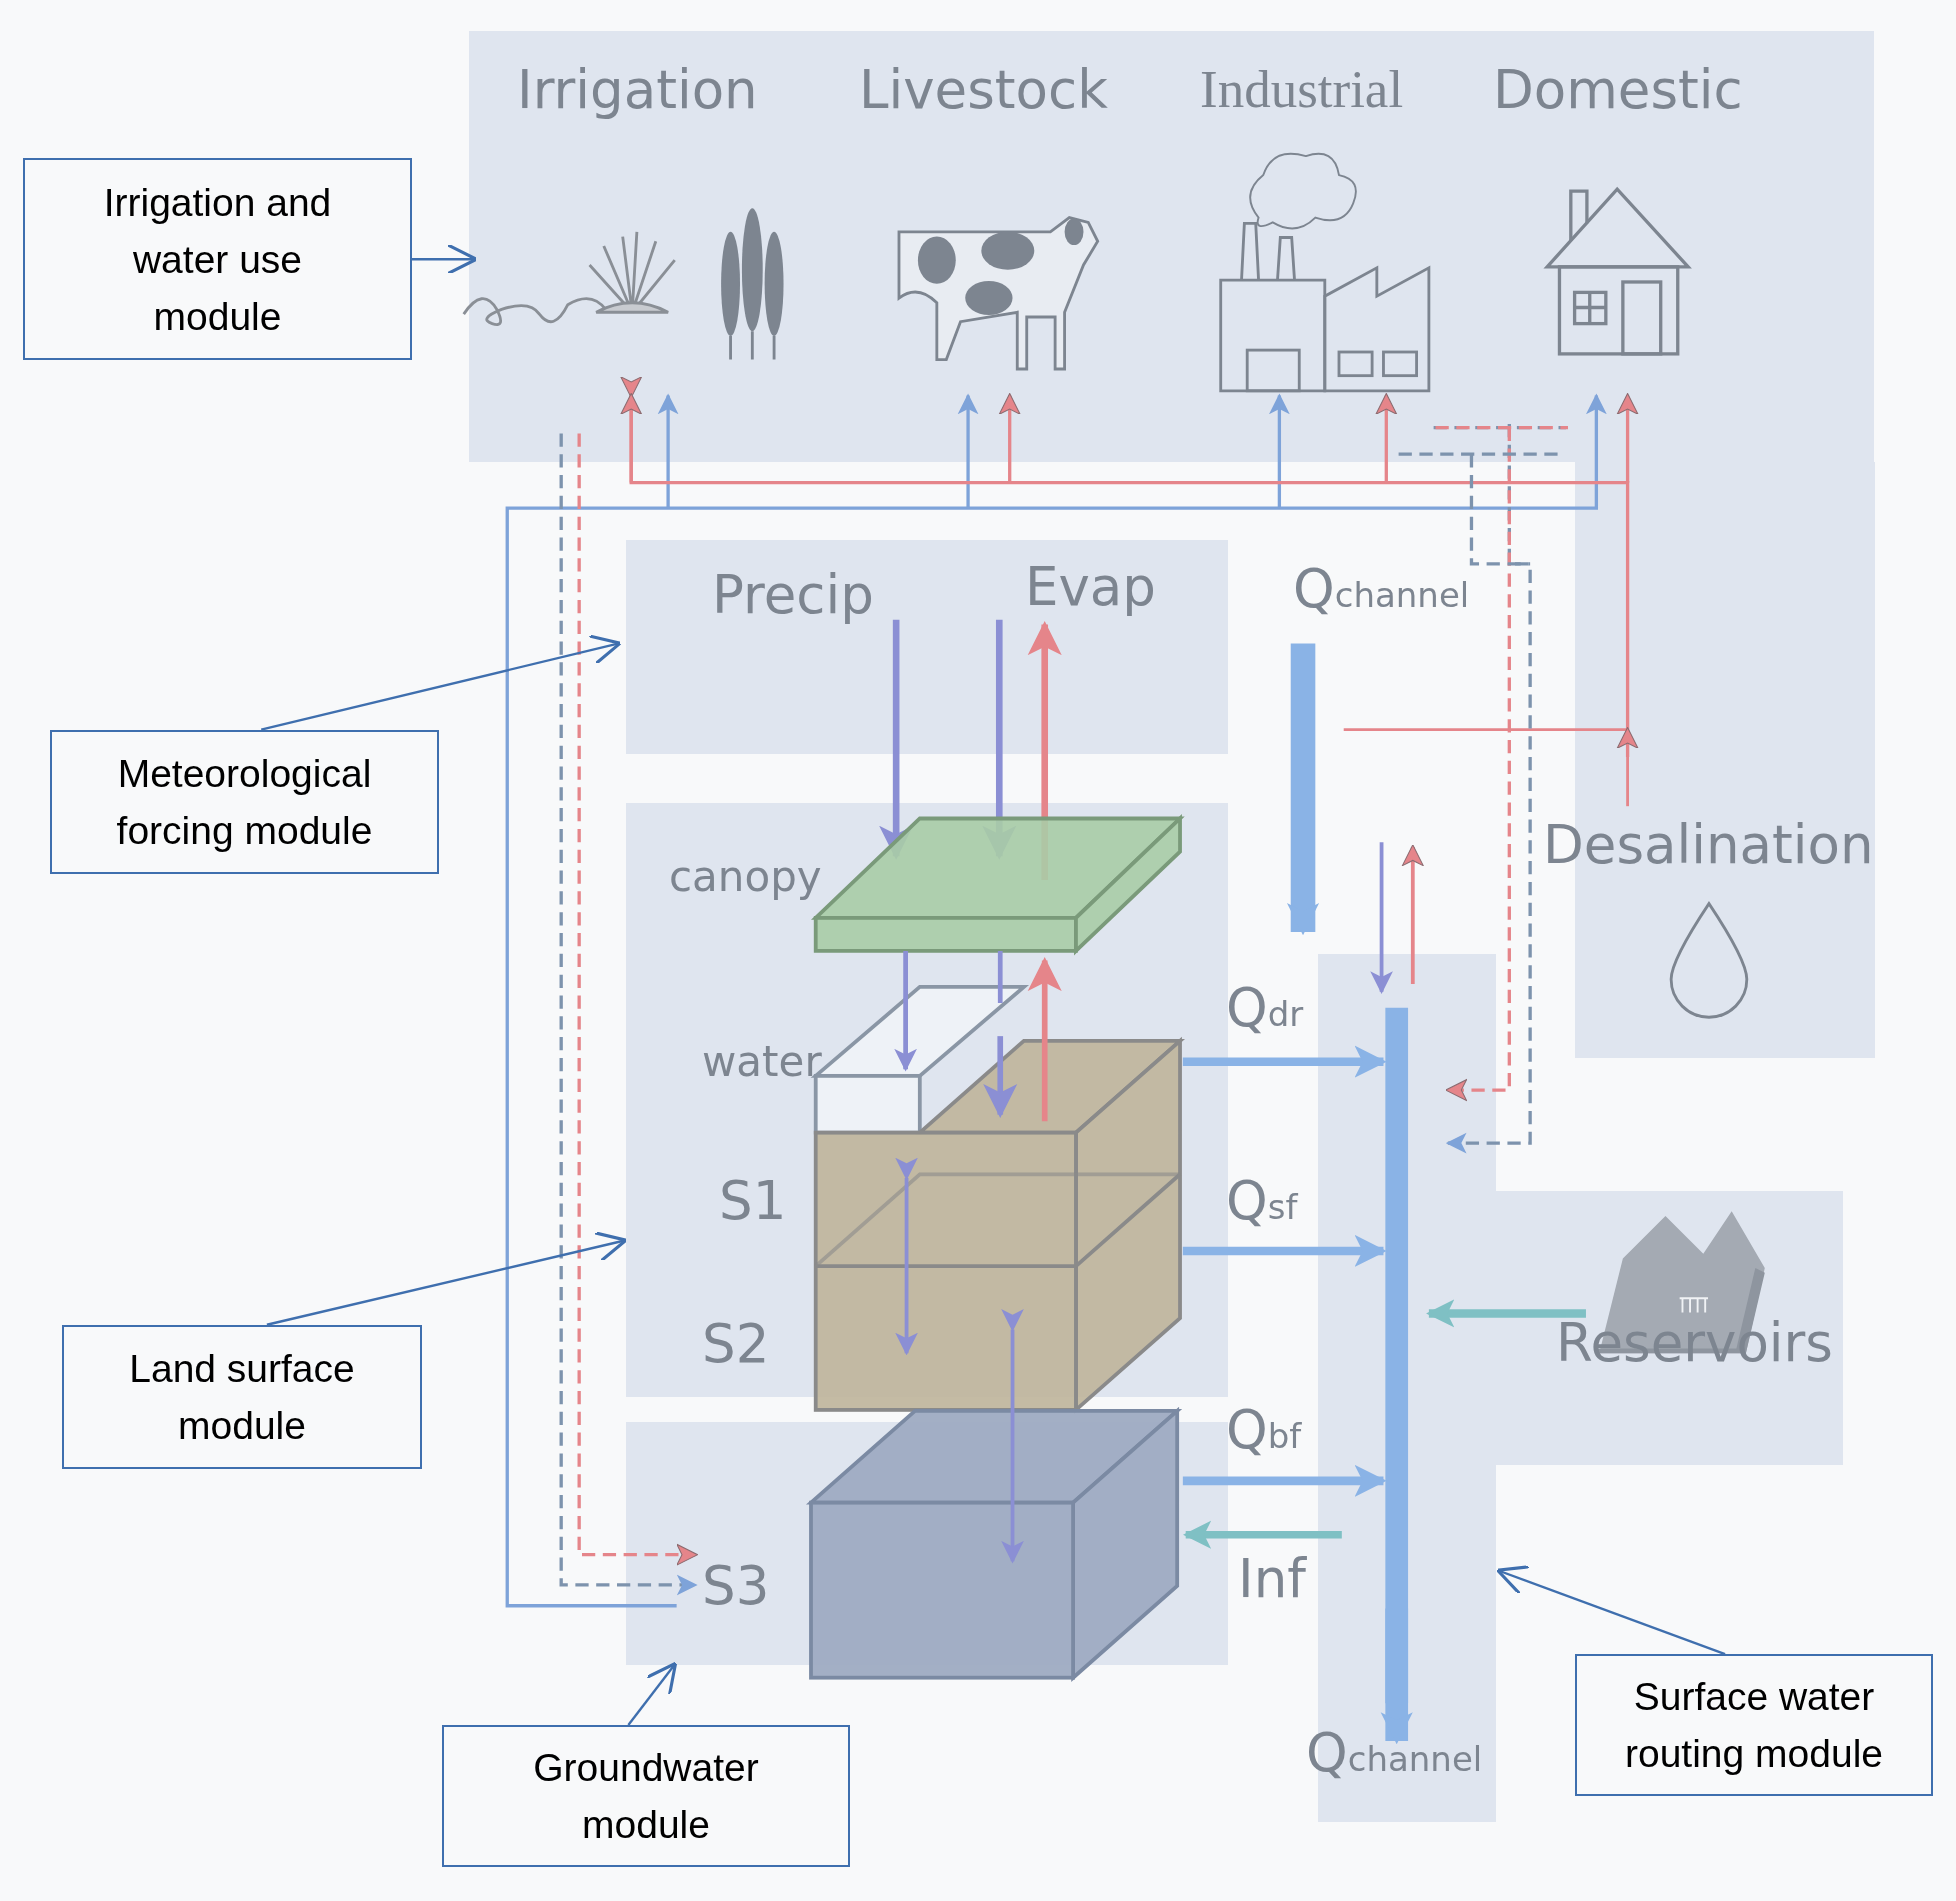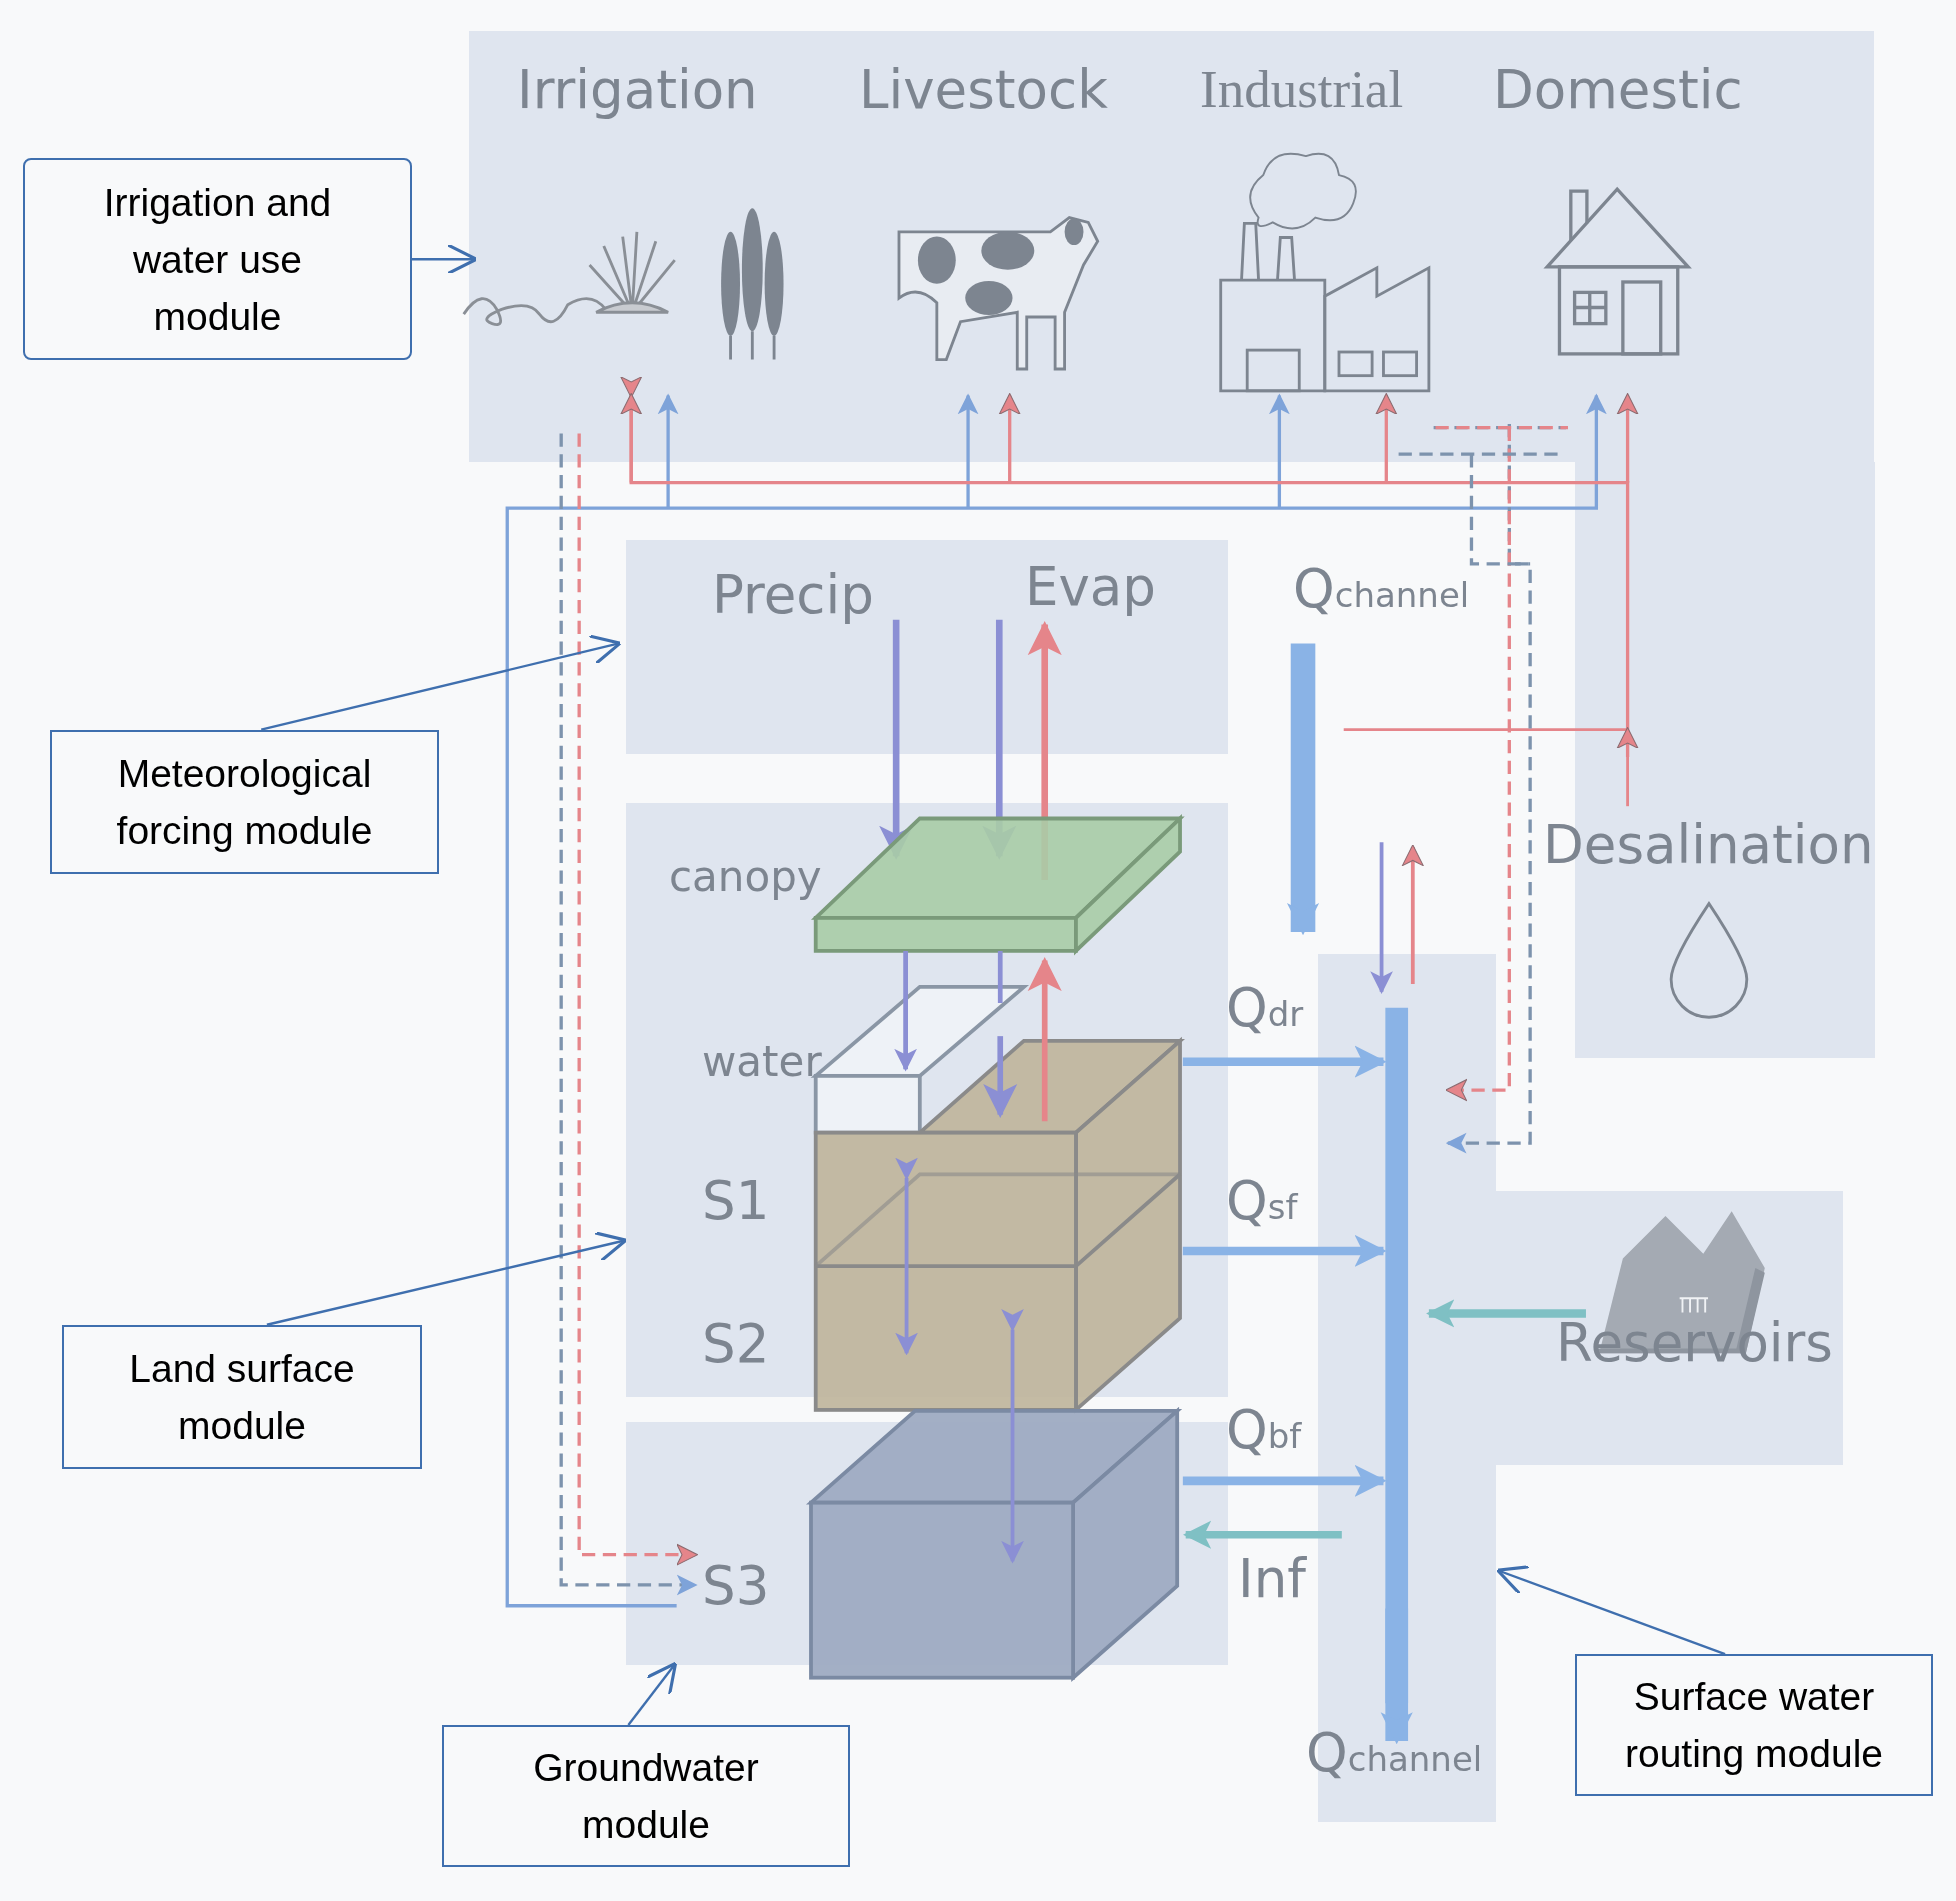--- a/index.html
+++ b/index.html
@@ -187,21 +187,21 @@
   <div class="lbl big" style="left:517px;top:59px;">Irrigation</div>
   <div class="lbl big" style="left:859px;top:59px;">Livestock</div>
   <div class="lbl big" style="left:1200px;top:59px;font-family:Liberation Serif, serif;">Industrial</div>
   <div class="lbl big" style="left:1493px;top:59px;">Domestic</div>
 
   <div class="lbl big" style="left:712px;top:564px;">Precip</div>
   <div class="lbl big" style="left:1025px;top:556px;">Evap</div>
 
   <div class="lbl small" style="left:669px;top:852px;">canopy</div>
   <div class="lbl small" style="left:702px;top:1037px;">water</div>
-  <div class="lbl big" style="left:702px;top:1170px;">S1</div>
+  <div class="lbl big" style="left:719px;top:1170px;">S1</div>
   <div class="lbl big" style="left:702px;top:1313px;">S2</div>
   <div class="lbl big" style="left:702px;top:1555px;">S3</div>
 
   <div class="lbl big" style="left:1293px;top:558px;">
     <span>Q</span><span class="sub">channel</span>
   </div>
   <div class="lbl big" style="left:1226px;top:977px;">
     <span>Q</span><span class="sub">dr</span>
   </div>
   <div class="lbl big" style="left:1226px;top:1170px;">
@@ -211,21 +211,21 @@
     <span>Q</span><span class="sub">bf</span>
   </div>
   <div class="lbl big" style="left:1238px;top:1548px;">Inf</div>
   <div class="lbl big" style="left:1306px;top:1722px;">
     <span>Q</span><span class="sub">channel</span>
   </div>
 
   <div class="lbl big" style="left:1543px;top:814px;">Desalination</div>
   <div class="lbl big" style="left:1556px;top:1312px;">Reservoirs</div>
 
-  <div class="callout" style="left:23px;top:158px;width:389px;height:202px;border-radius:8px;">
+  <div class="callout" style="left:23px;top:158px;width:389px;height:202px;">
     <div>
       <div>Irrigation and</div>
       <div>water use</div>
       <div>module</div>
     </div>
   </div>
   <div class="callout" style="left:50px;top:730px;width:389px;height:144px;">
     <div>
       <div>Meteorological</div>
       <div>forcing module</div>

